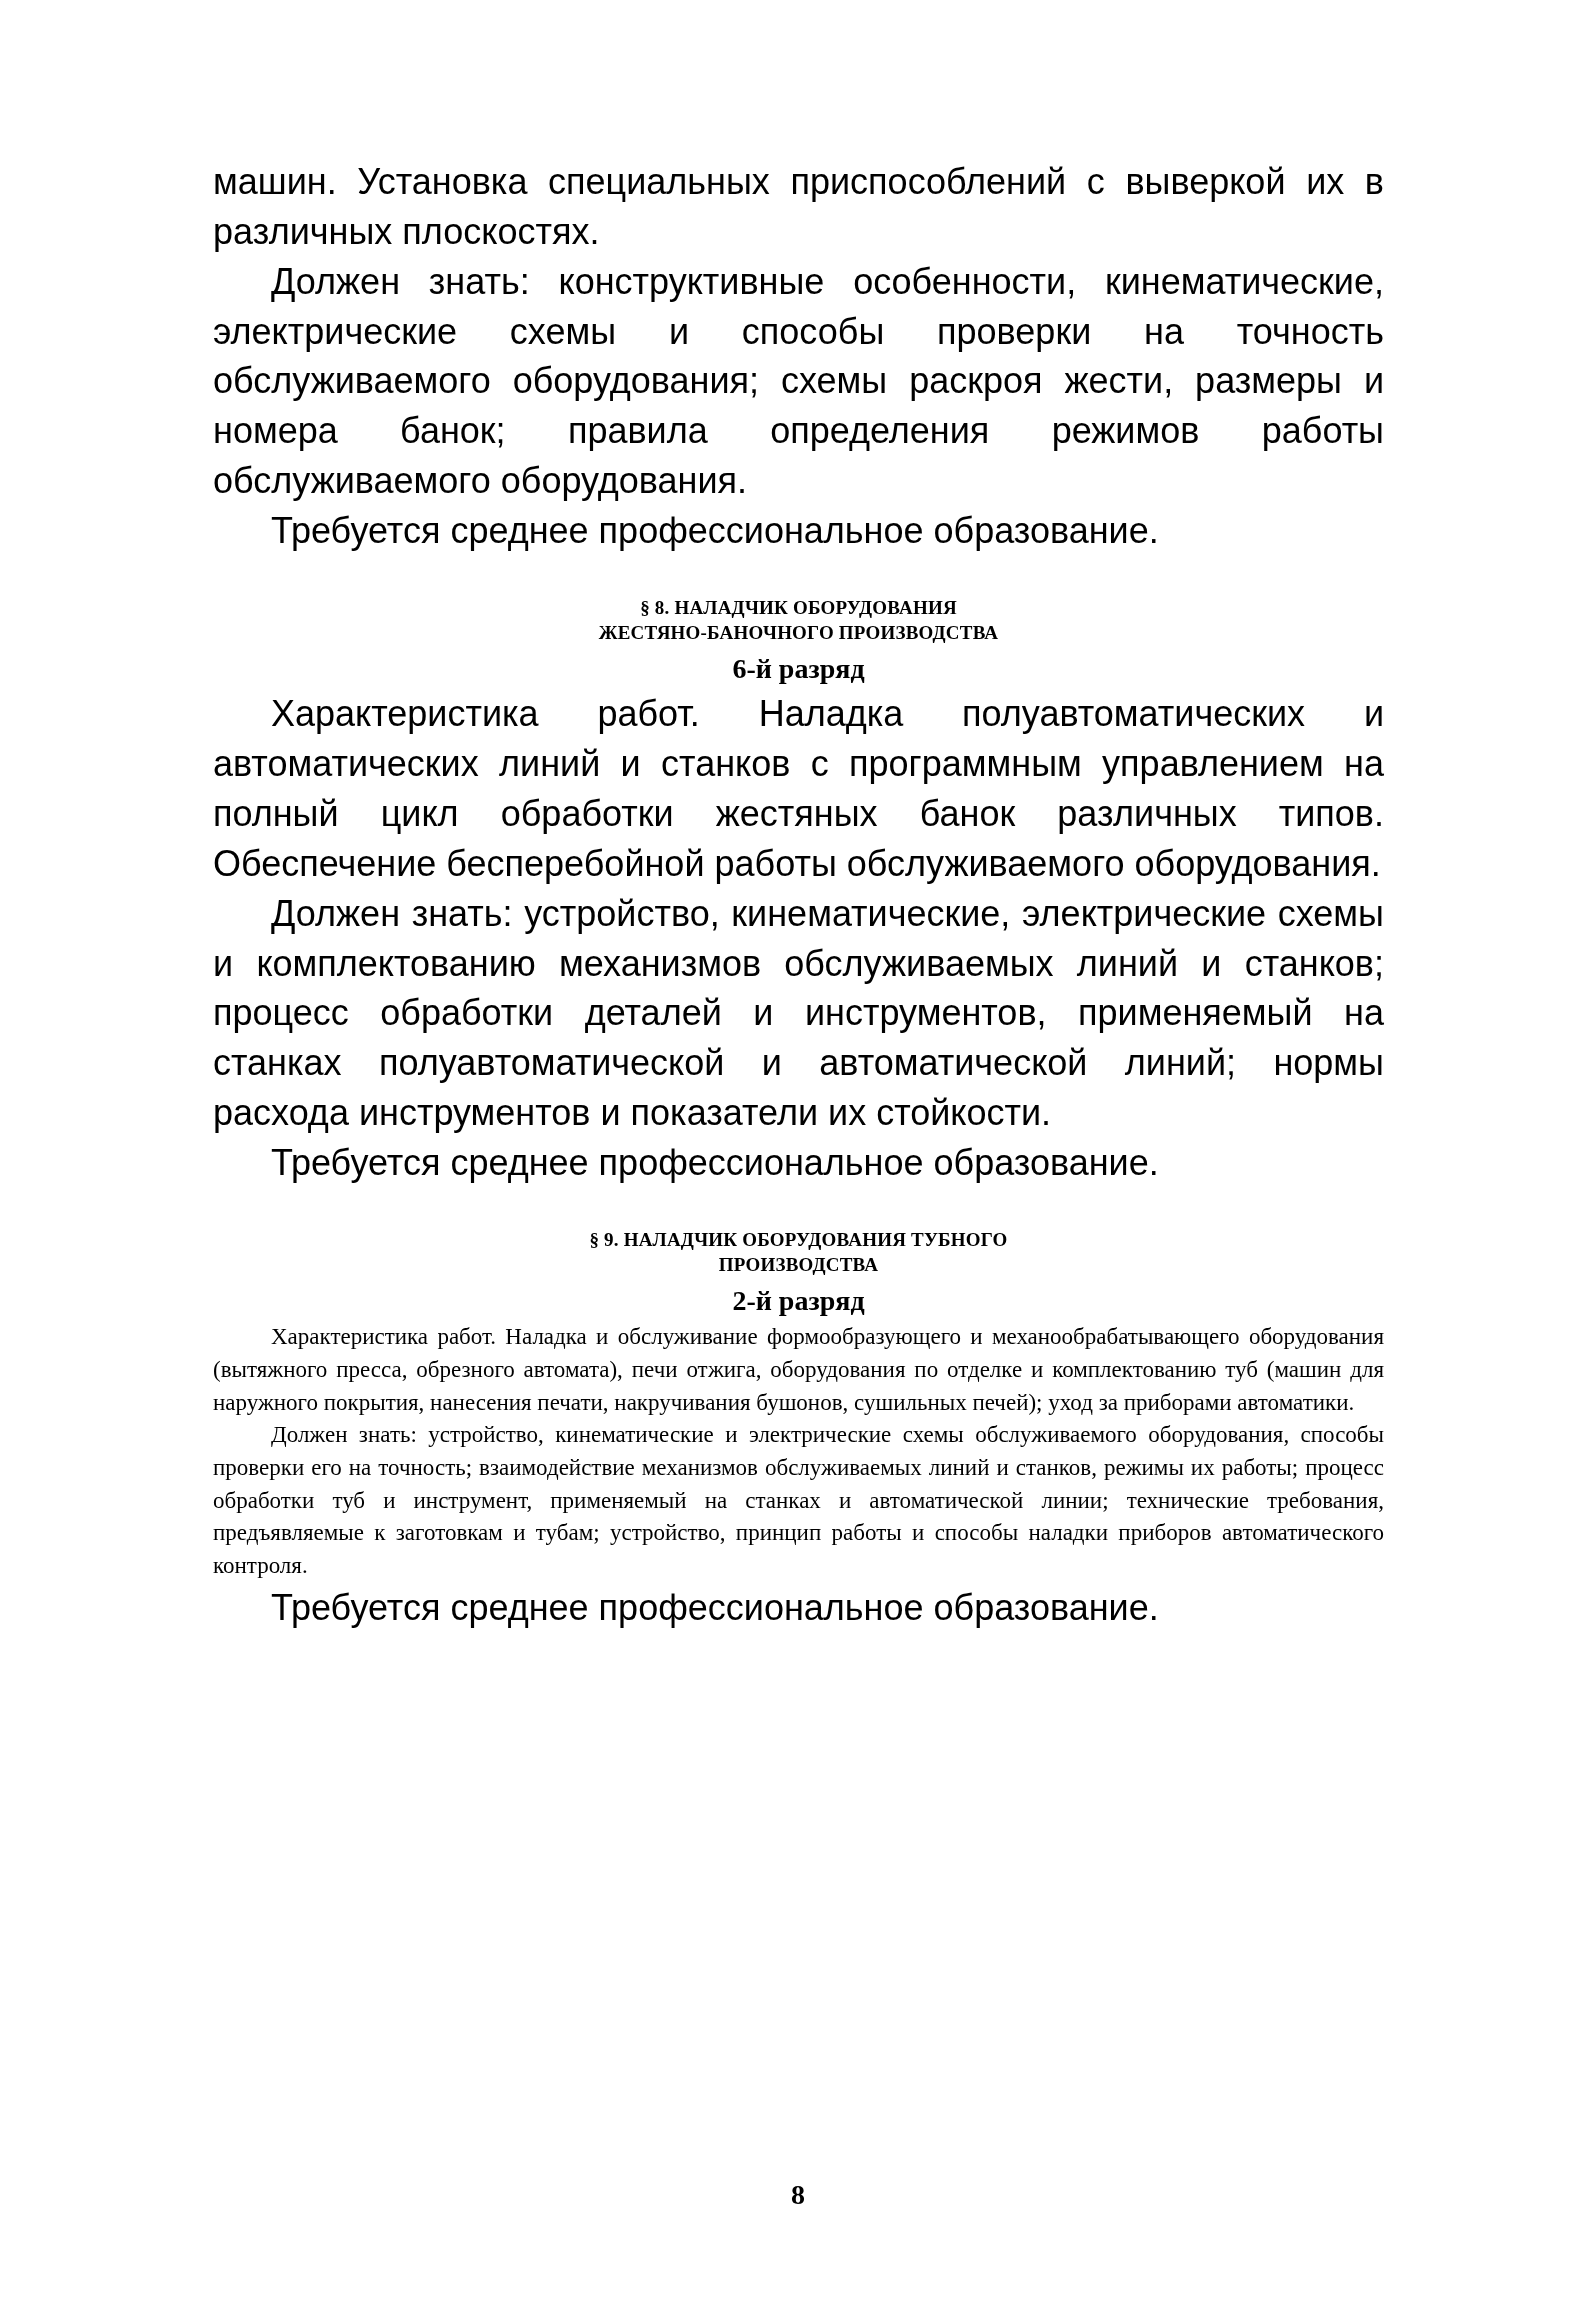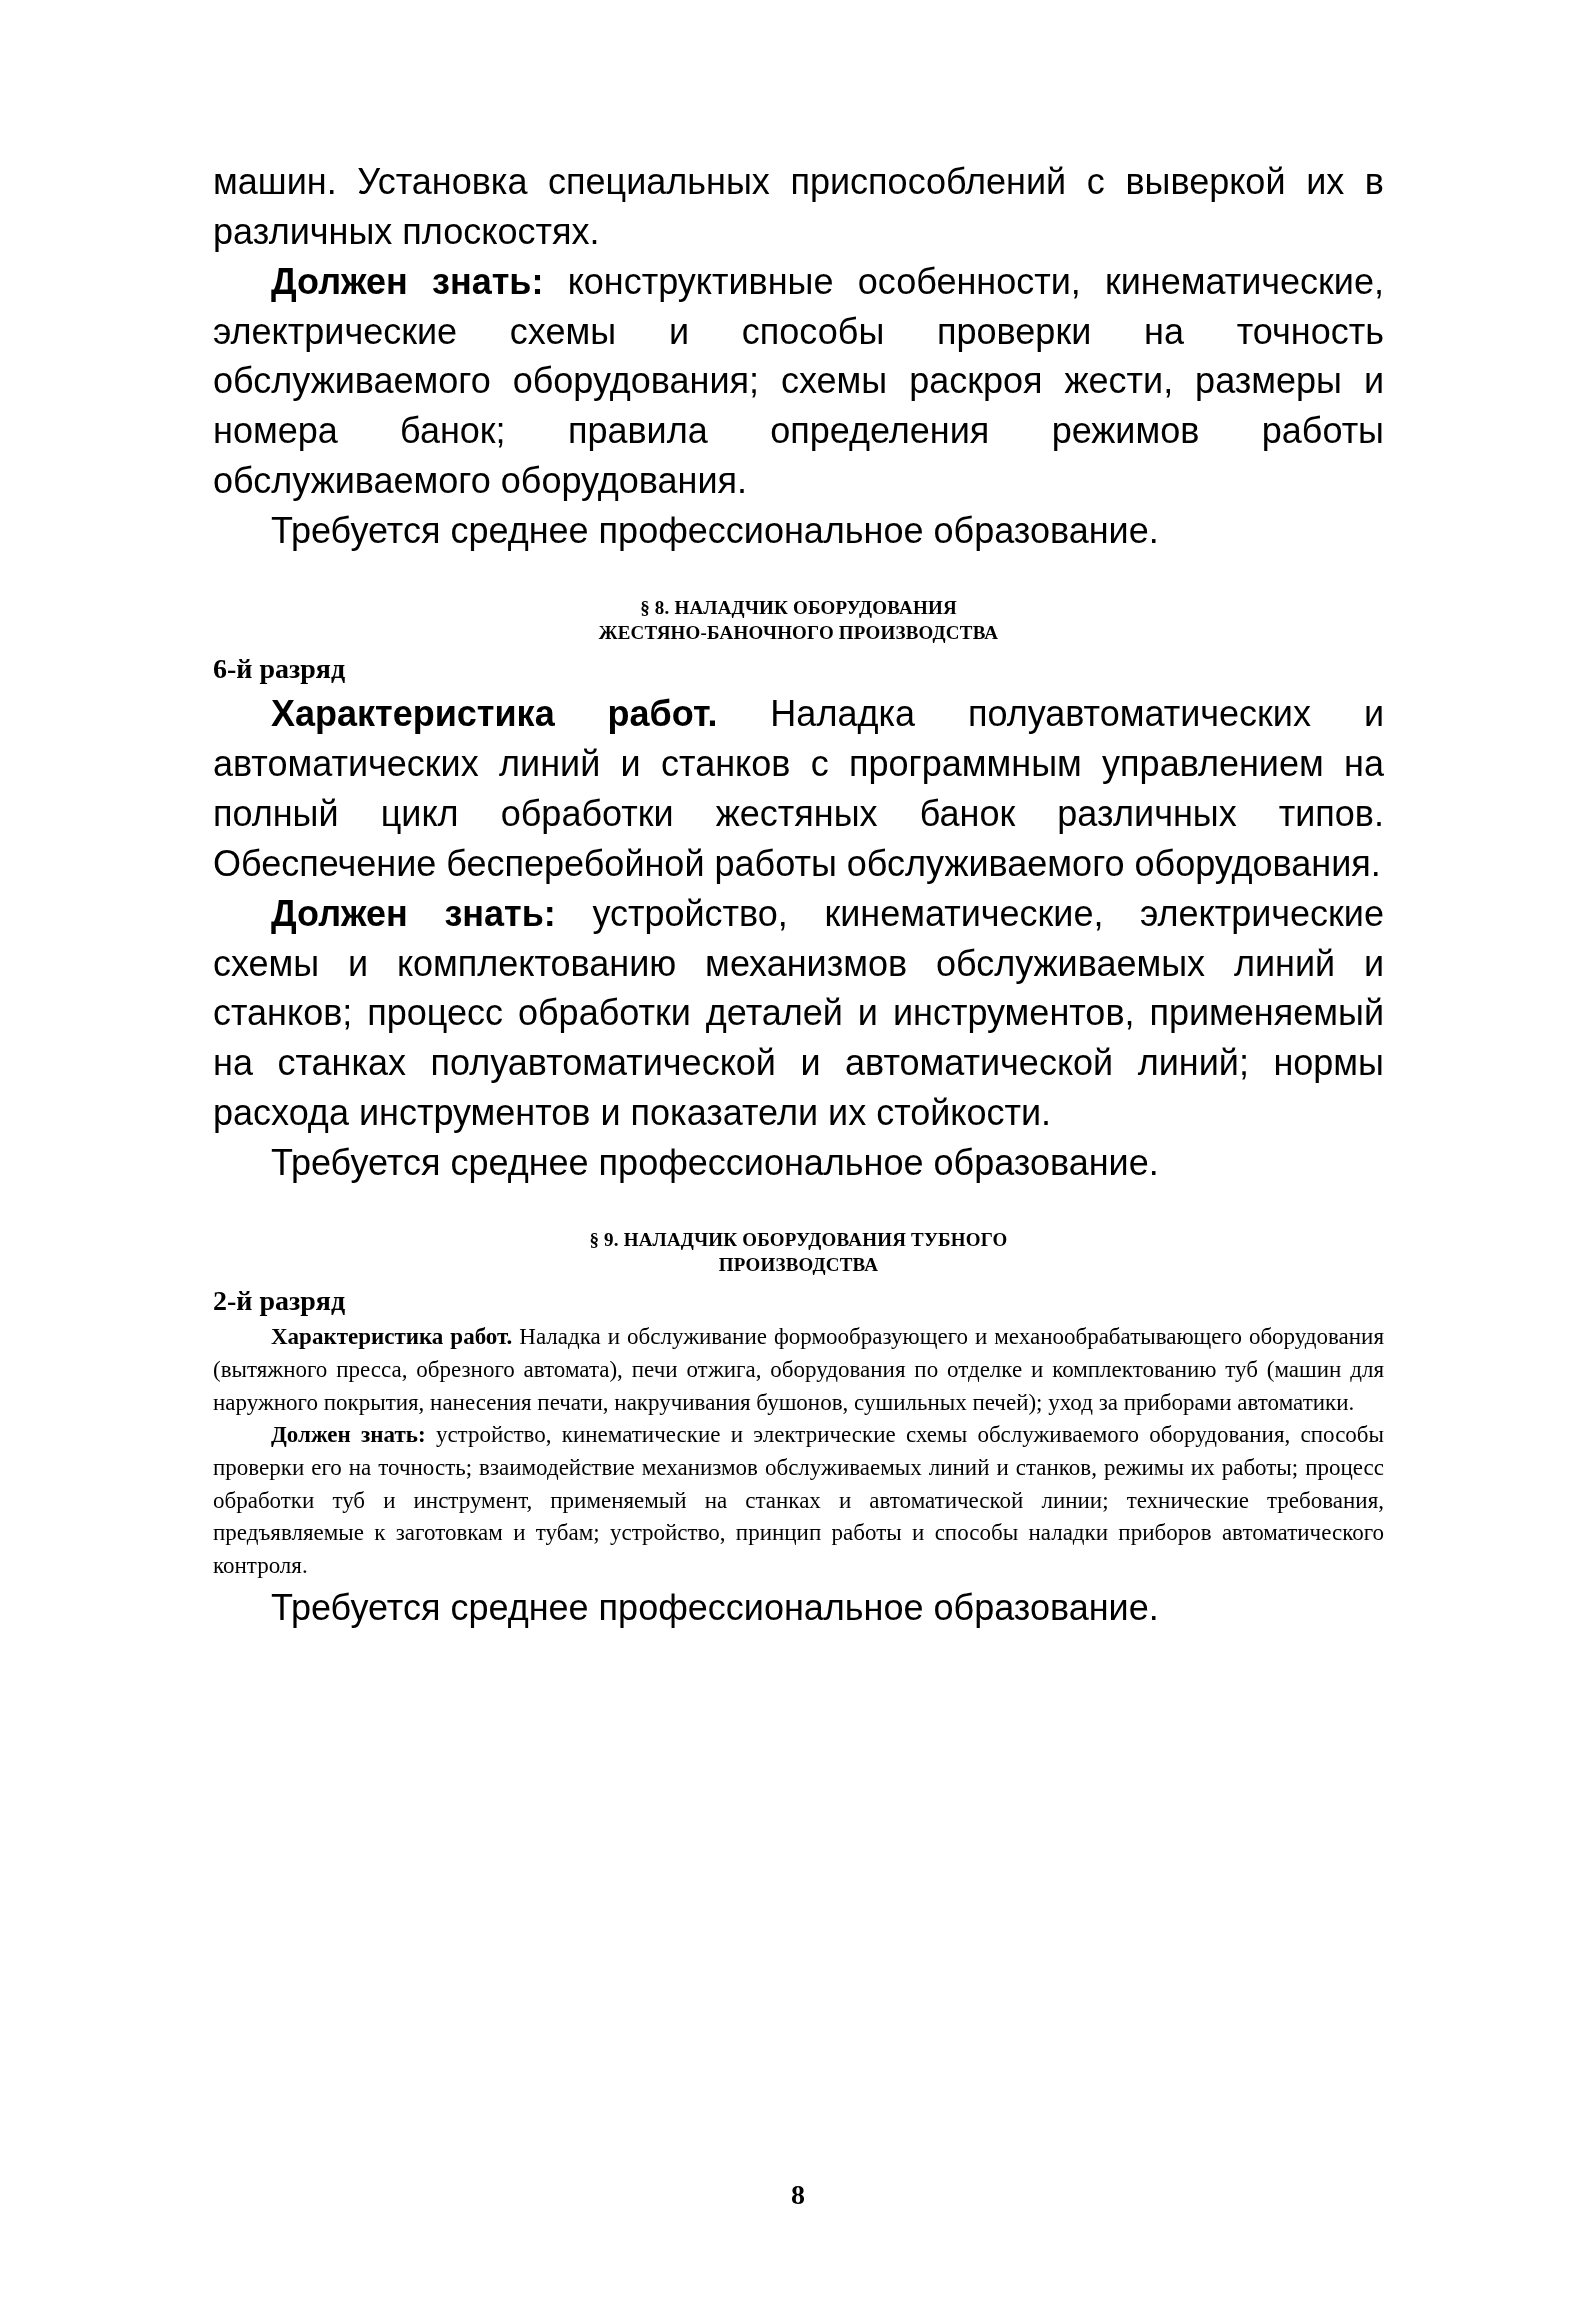--- a/index.html
+++ b/index.html
@@ -33,38 +33,38 @@
     text-justify: inter-word;
     hyphens: none;
   }
   p.indent {
     text-indent: 58px;
   }
   p.noindent {
     text-indent: 0;
   }
   .lead {
-    font-weight: bold;
+    font-weight: normal;
     margin-top: 44px;
   }
   h2.section-title {
     margin: 0;
     font-family: "Liberation Serif", serif;
     font-weight: bold;
     font-size: 19px;
     line-height: 1.33;
     text-align: center;
     letter-spacing: 0.2px;
   }
   .grade {
     margin: 0;
     font-family: "Liberation Serif", serif;
     font-weight: bold;
     font-size: 28px;
-    text-align: left;
+    text-align: center;
     line-height: 1.3;
   }
   .gap-before-title { height: 39px; }
   .gap-after-title { height: 5.6px; }
   .gap-after-grade { height: 1.9px; }
   .serif-body {
     font-family: "Liberation Serif", serif;
     font-size: 23px;
     line-height: 1.42;
   }

